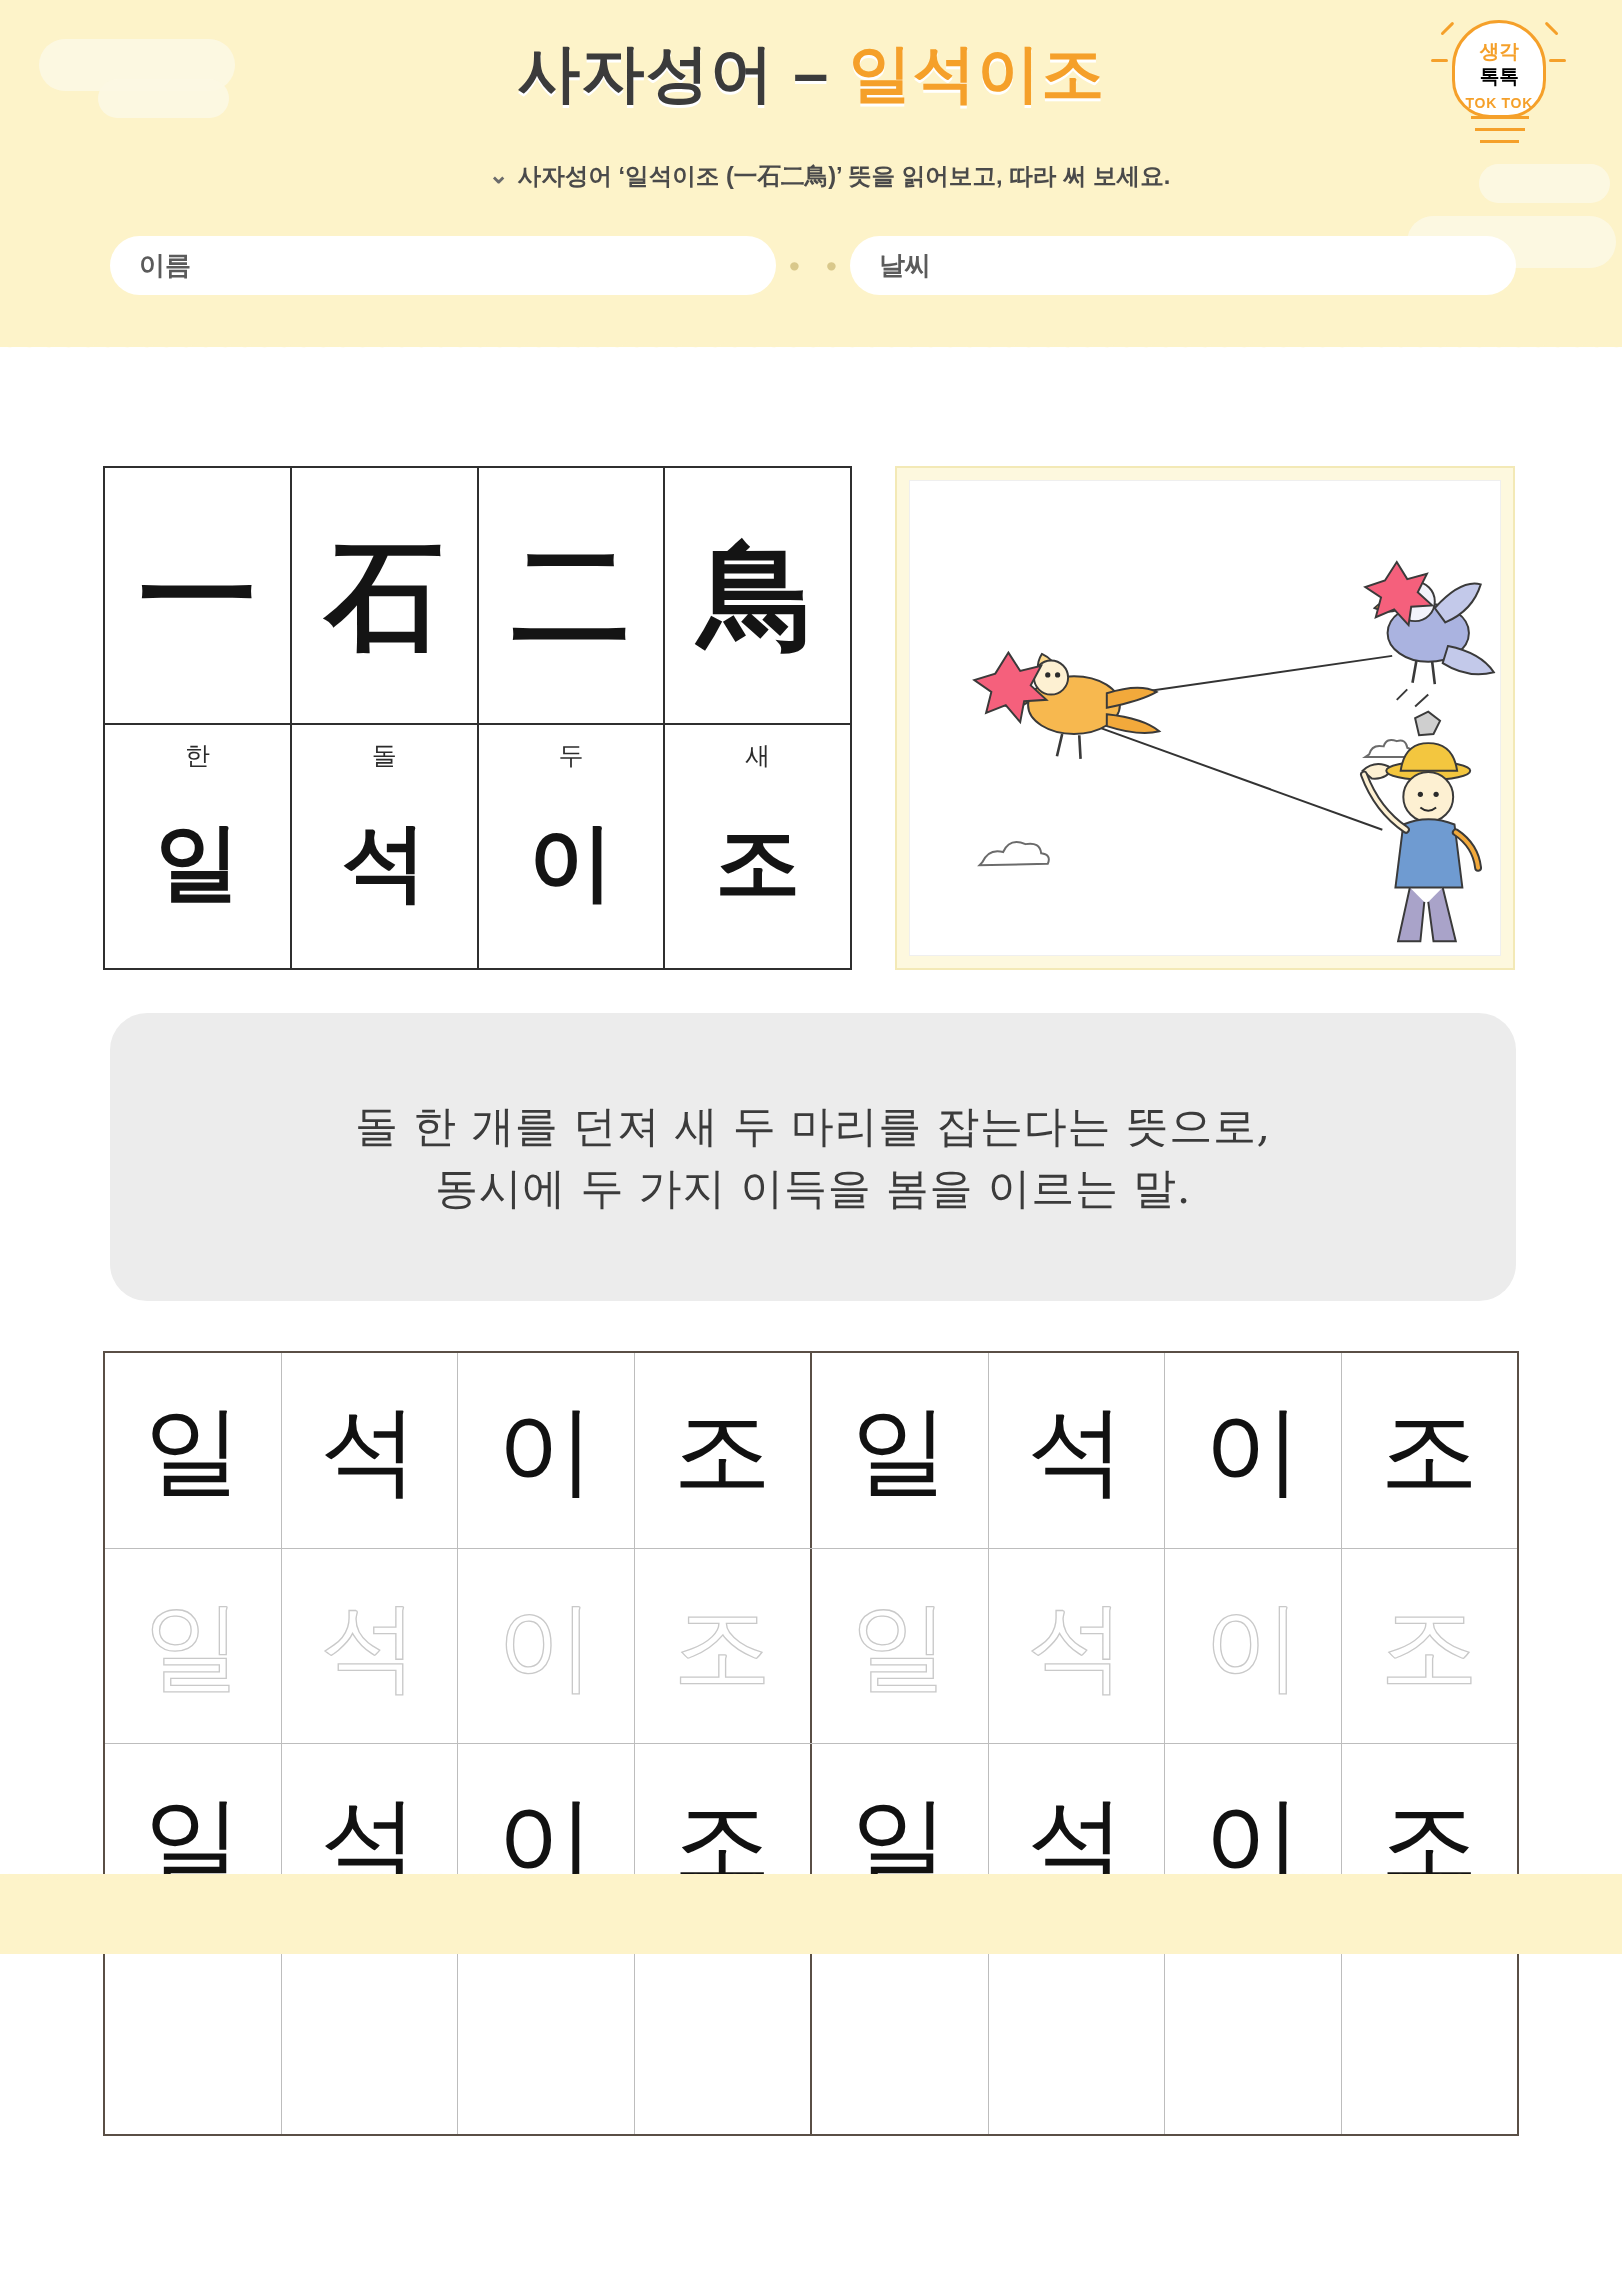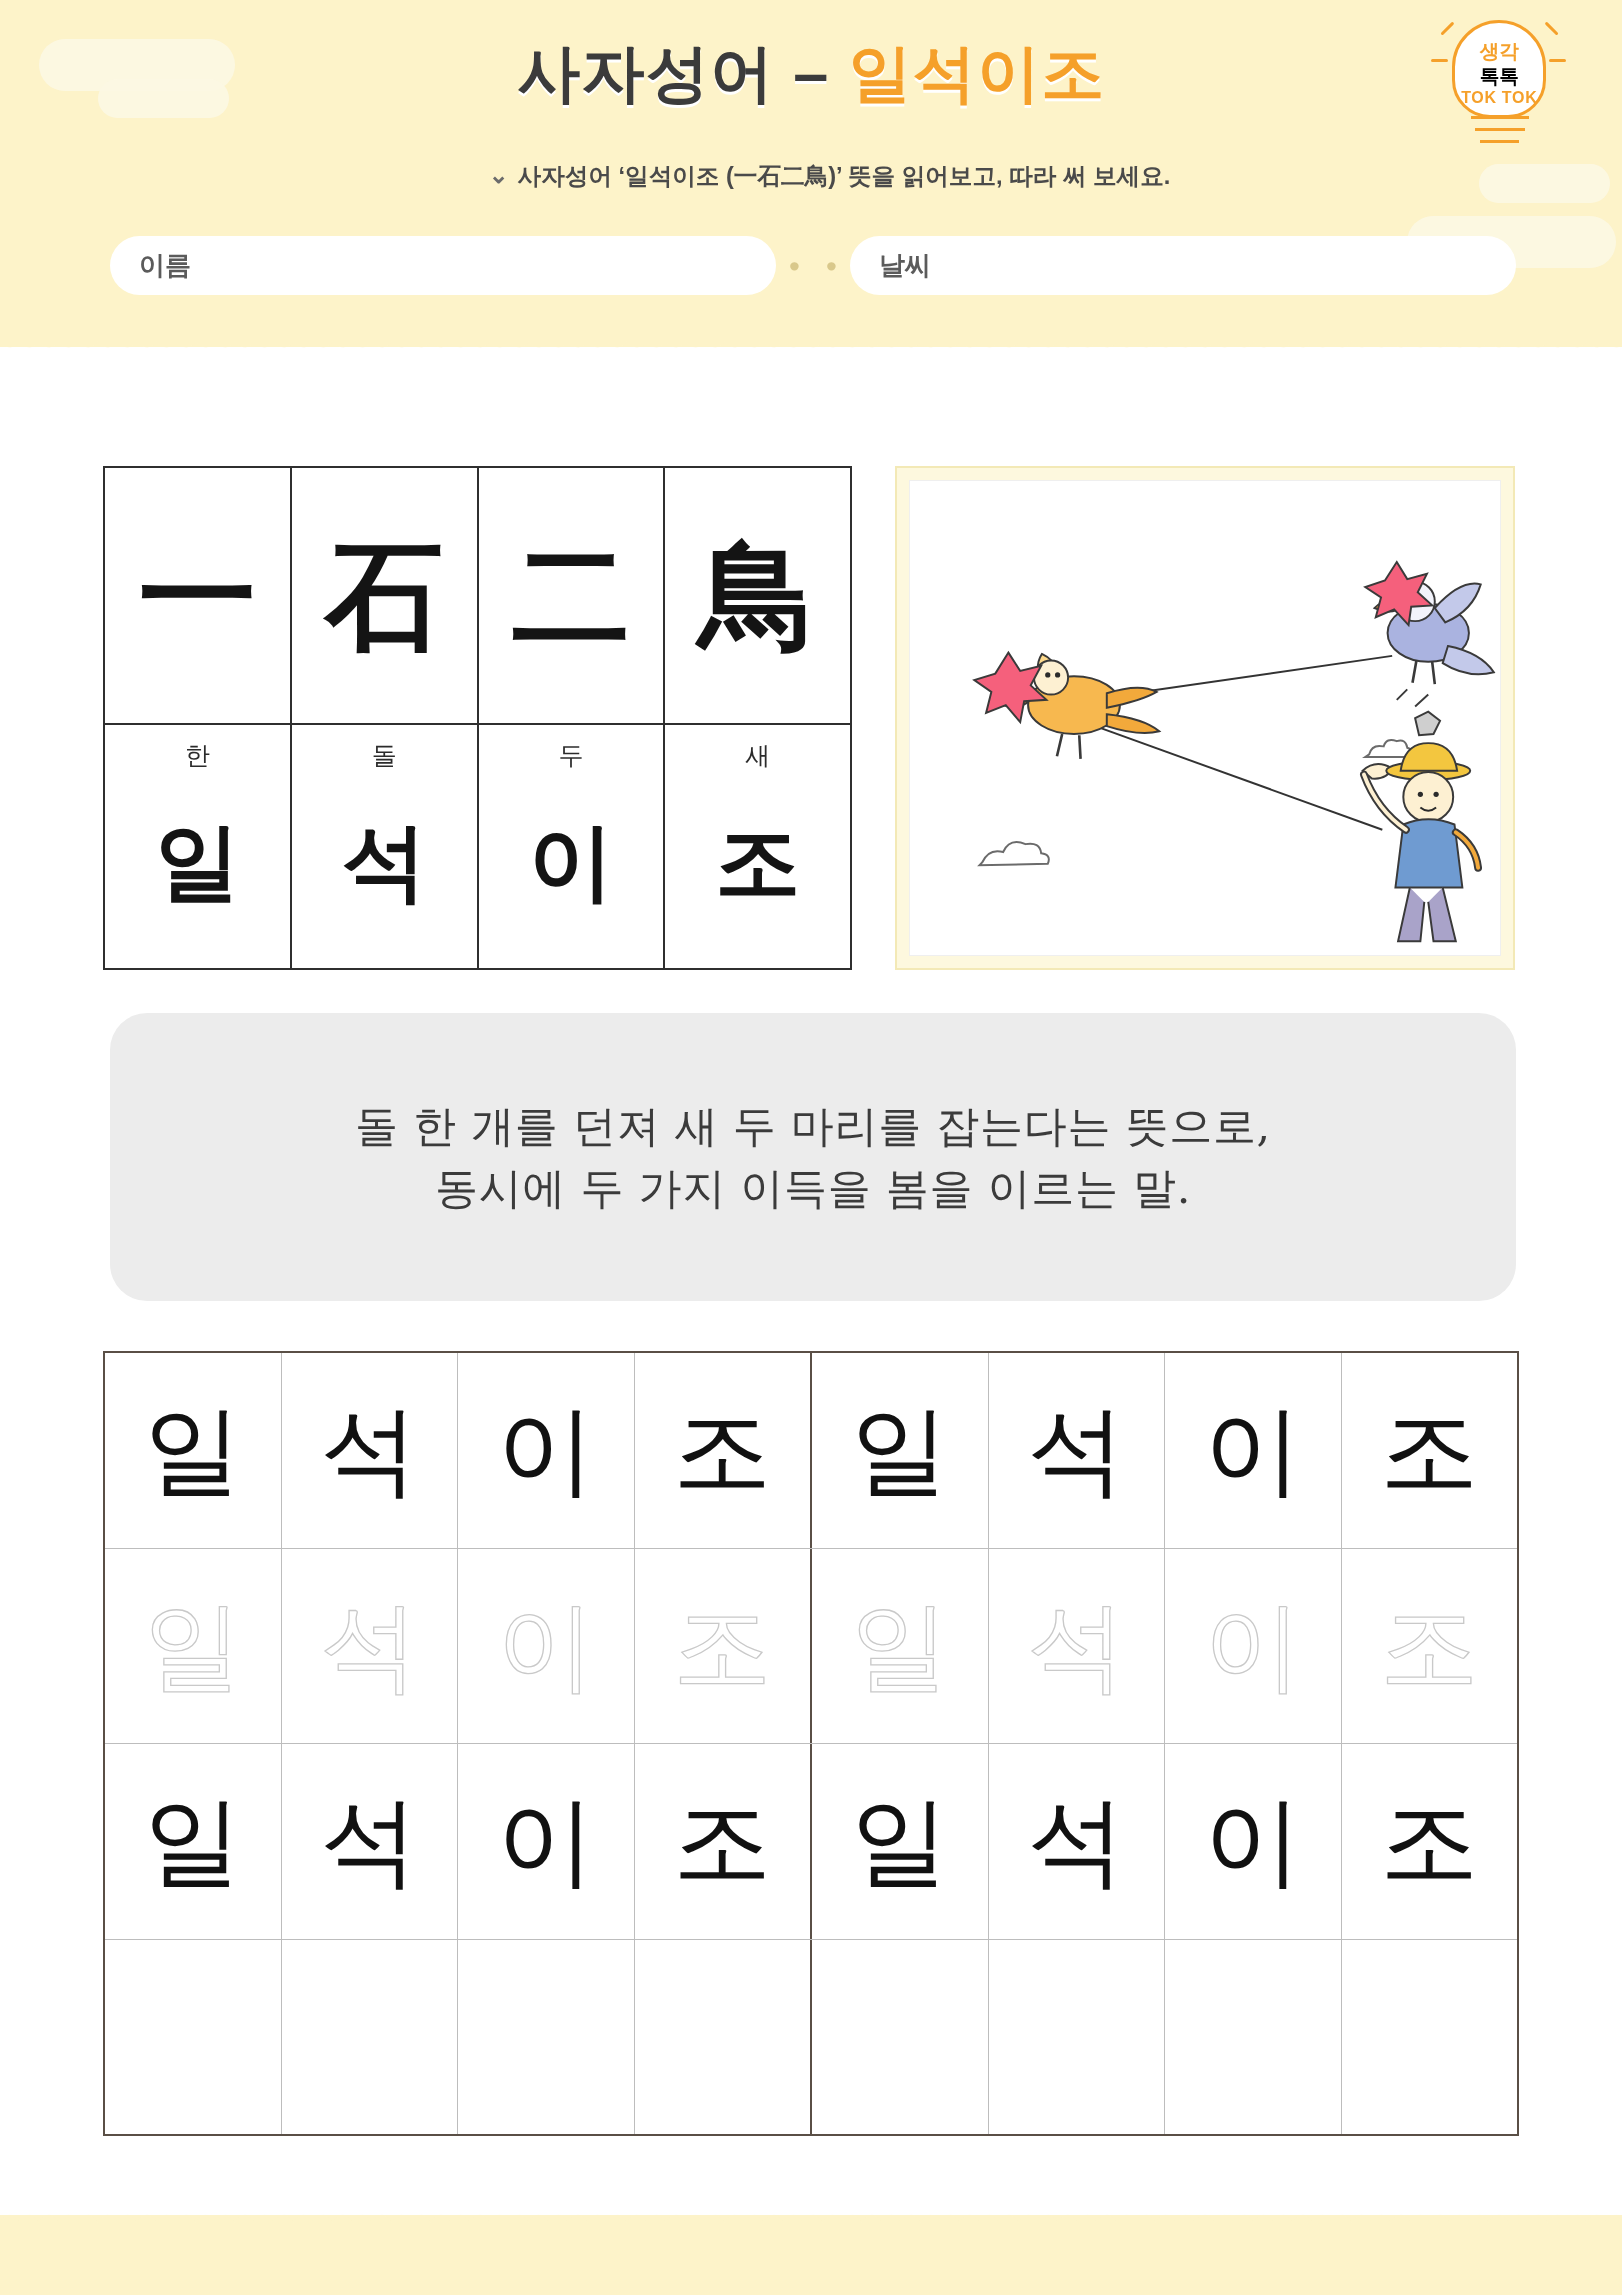--- a/index.html
+++ b/index.html
@@ -4,21 +4,21 @@
 <style>
   * { box-sizing: border-box; margin: 0; padding: 0; }
   html, body {
     width: 1623px; height: 2295px;
     font-family: "Liberation Sans", sans-serif;
     background: #ffffff;
     overflow: hidden;
   }
   .page {
     position: relative;
-    width: 1623px; height: 2295px;
+    width: 1623px; height: 1954px;
     background: #ffffff;
   }
 
   
   .header {
     position: absolute;
     left: 0; top: 0;
     width: 1623px; height: 347px;
     background: #fdf3c9;
   }
@@ -123,23 +123,23 @@
     width: 94px; left: 18.3px;
     text-align: center;
     font-size: 19.6px;
     font-weight: bold;
     color: #f5a02a;
   }
   .logo .logo-t1 { top: 25px; }
   .logo .logo-t2 { top: 50px; color: #000000; }
   .logo .logo-t3 {
     position: absolute;
-    width: 94px; left: 18.3px; top: 76px;
-    text-align: center;
-    font-size: 16px;
+    width: 94px; left: 18.3px; top: 82px;
+    text-align: center;
+    font-size: 14px;
     font-weight: bold;
     color: #f5a02a;
     letter-spacing: 0.7px;
   }
 
   
   .fields {
     position: absolute;
     left: 110px; top: 236px;
     width: 1406px; height: 59px;

